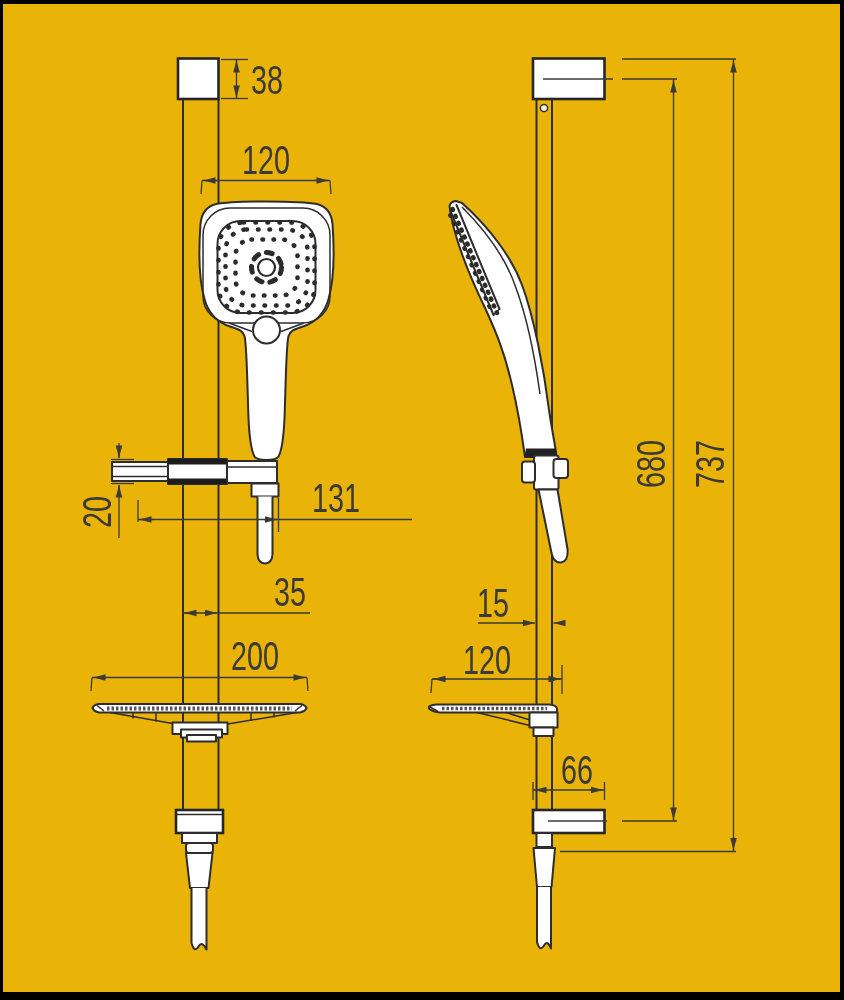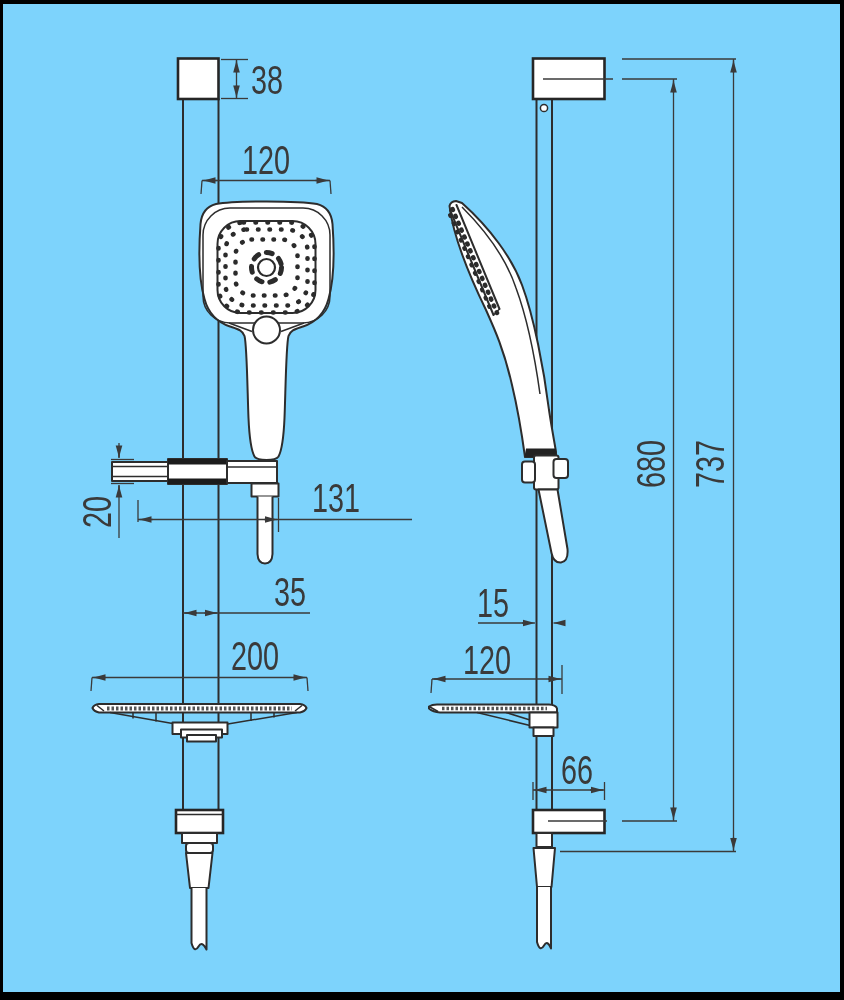--- a/index.html
+++ b/index.html
@@ -1,16 +1,16 @@
 <!DOCTYPE html>
 <html><head>
 <meta charset="utf-8">
 <style>
   html,body{margin:0;padding:0;background:#fff;}
-  #stage{position:relative;width:844px;height:1000px;background:#7dd3fc;overflow:hidden;
+  #stage{position:relative;width:844px;height:1000px;background:#eab308;overflow:hidden;
          font-family:"Liberation Sans",sans-serif;}
   #draw{position:absolute;left:0;top:0;}
   .dim-label{position:absolute;font-size:40px;font-weight:400;color:#3a3a3a;line-height:1;
              white-space:nowrap;transform:translate(-50%,-50%) scaleX(0.72);}
   .dim-label.rot{transform:translate(-50%,-50%) rotate(-90deg) scaleX(0.72);}
   svg .out{stroke:#2d2d2d;stroke-width:2;fill:none;stroke-linejoin:round;stroke-linecap:round;}
   svg .outw{stroke:#2d2d2d;stroke-width:2;fill:#fff;stroke-linejoin:round;}
   svg .heavy{stroke:#262626;stroke-width:2.6;fill:#fff;stroke-linejoin:miter;}
   svg .thin{stroke:#2d2d2d;stroke-width:1.5;fill:none;}
   svg .dim{stroke:#3a3a3a;stroke-width:1.3;fill:none;}

